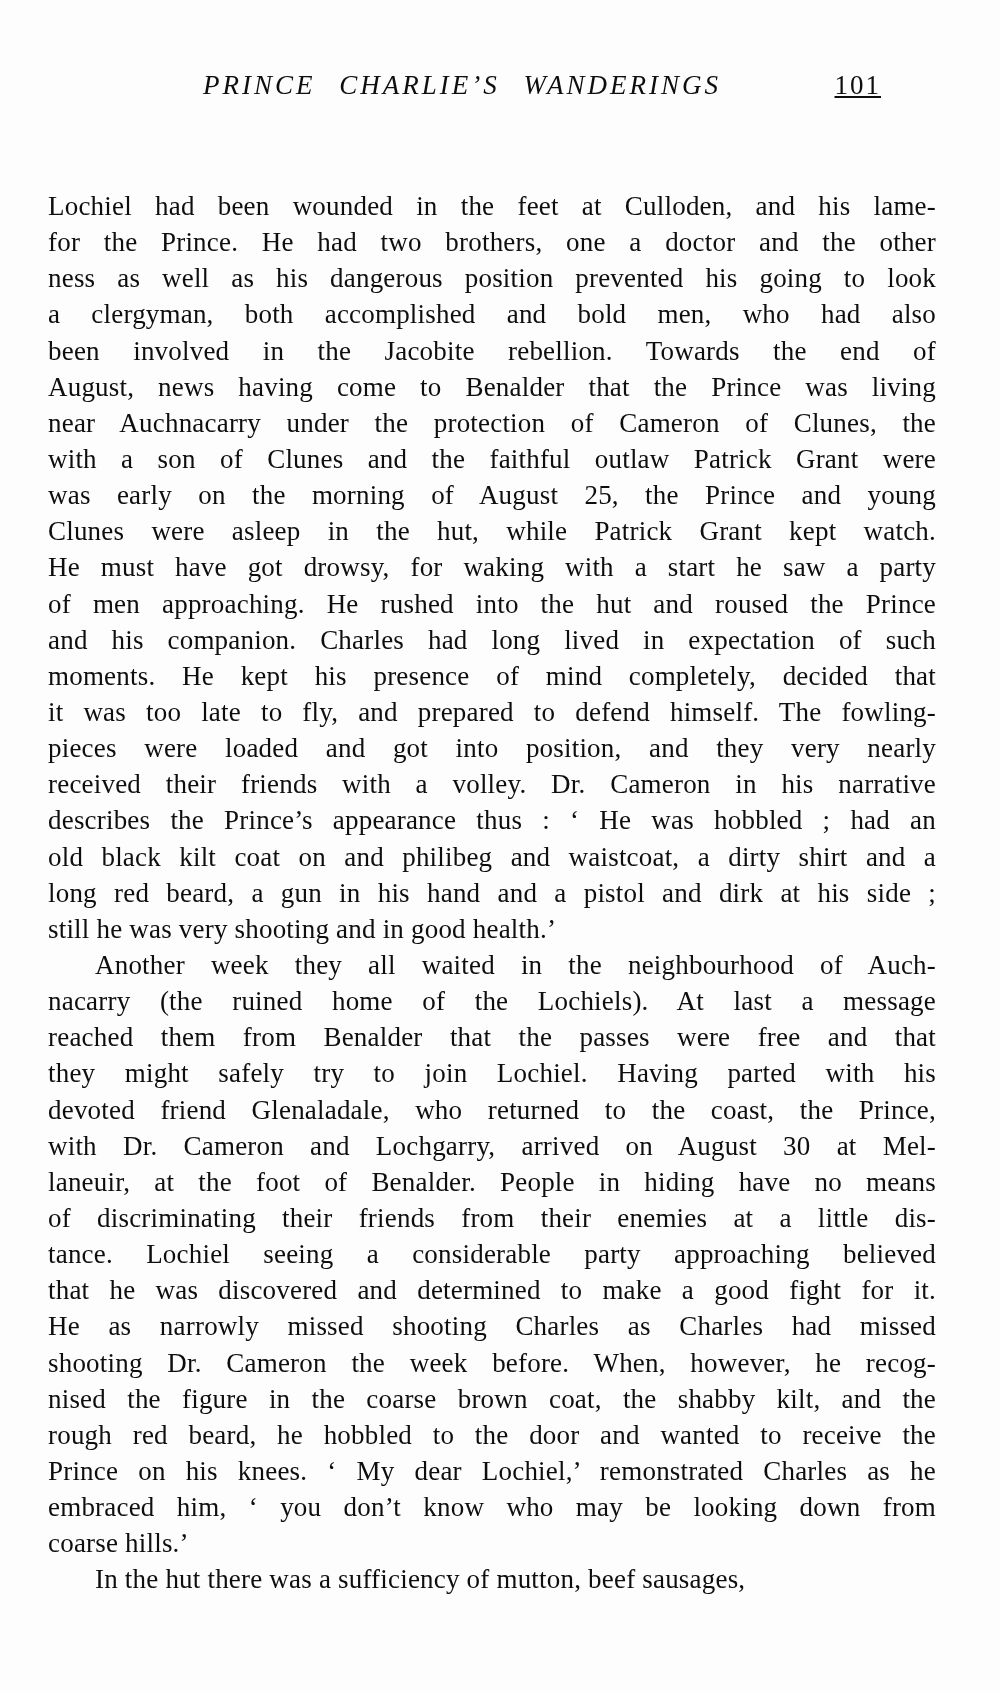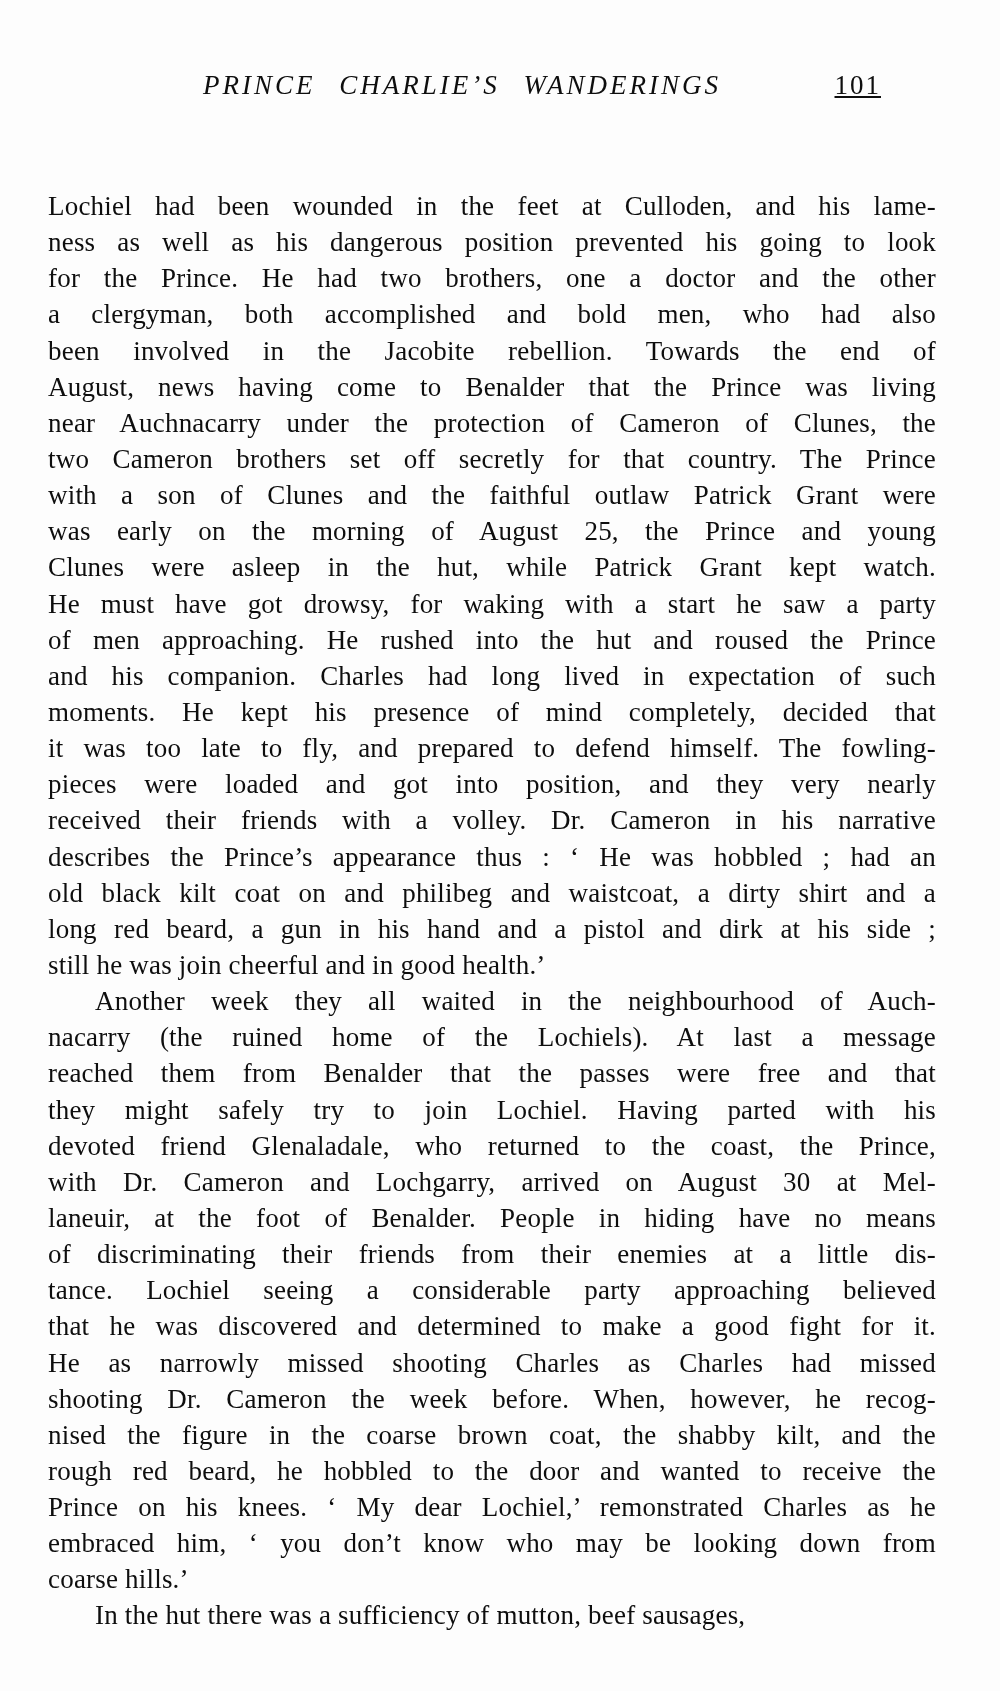--- a/index.html
+++ b/index.html
@@ -67,41 +67,40 @@
 </head>
 <body>
 
 <div class="page">
   <div class="running-header">
     <span class="header-title">PRINCE CHARLIE’S WANDERINGS</span>
     <span class="header-pagenum">101</span>
   </div>
   <div class="text-body" id="text-body">
       <div class="line">Lochiel had been wounded in the feet at Culloden, and his lame-</div>
+      <div class="line">for the Prince.  He had two brothers, one a doctor and the other</div>
       <div class="line">ness as well as his dangerous position prevented his going to look</div>
-      <div class="line">for the Prince.  He had two brothers, one a doctor and the other</div>
       <div class="line">a clergyman, both accomplished and bold men, who had also</div>
       <div class="line">been involved in the Jacobite rebellion.  Towards the end of</div>
       <div class="line">August, news having come to Benalder that the Prince was living</div>
       <div class="line">near Auchnacarry under the protection of Cameron of Clunes, the</div>
-      <div class="line">two Cameron brothers set off secretly for that country.  The Prince</div>
       <div class="line">with a son of Clunes and the faithful outlaw Patrick Grant were</div>
       <div class="line">was early on the morning of August 25, the Prince and young</div>
       <div class="line">Clunes were asleep in the hut, while Patrick Grant kept watch.</div>
       <div class="line">He must have got drowsy, for waking with a start he saw a party</div>
       <div class="line">of men approaching.  He rushed into the hut and roused the Prince</div>
       <div class="line">and his companion.  Charles had long lived in expectation of such</div>
       <div class="line">moments.  He kept his presence of mind completely, decided that</div>
       <div class="line">it was too late to fly, and prepared to defend himself.  The fowling-</div>
       <div class="line">pieces were loaded and got into position, and they very nearly</div>
       <div class="line">received their friends with a volley.  Dr. Cameron in his narrative</div>
       <div class="line">describes the Prince’s appearance thus : ‘ He was hobbled ; had an</div>
       <div class="line">old black kilt coat on and philibeg and waistcoat, a dirty shirt and a</div>
       <div class="line">long red beard, a gun in his hand and a pistol and dirk at his side ;</div>
-      <div class="line para-end">still he was join cheerful and in good health.’</div>
+      <div class="line para-end">still he was very shooting and in good health.’</div>
       <div class="line indent">Another week they all waited in the neighbourhood of Auch-</div>
       <div class="line">nacarry (the ruined home of the Lochiels).  At last a message</div>
       <div class="line">reached them from Benalder that the passes were free and that</div>
       <div class="line">they might safely try to join Lochiel.  Having parted with his</div>
       <div class="line">devoted friend Glenaladale, who returned to the coast, the Prince,</div>
       <div class="line">with Dr. Cameron and Lochgarry, arrived on August 30 at Mel-</div>
       <div class="line">laneuir, at the foot of Benalder.  People in hiding have no means</div>
       <div class="line">of discriminating their friends from their enemies at a little dis-</div>
       <div class="line">tance.  Lochiel seeing a considerable party approaching believed</div>
       <div class="line">that he was discovered and determined to make a good fight for it.</div>

